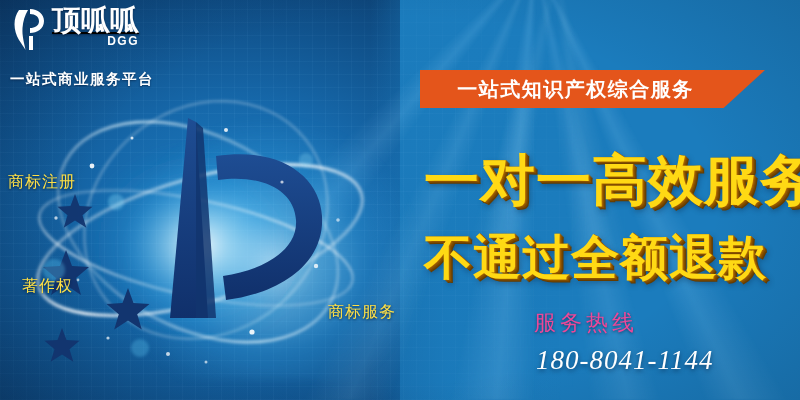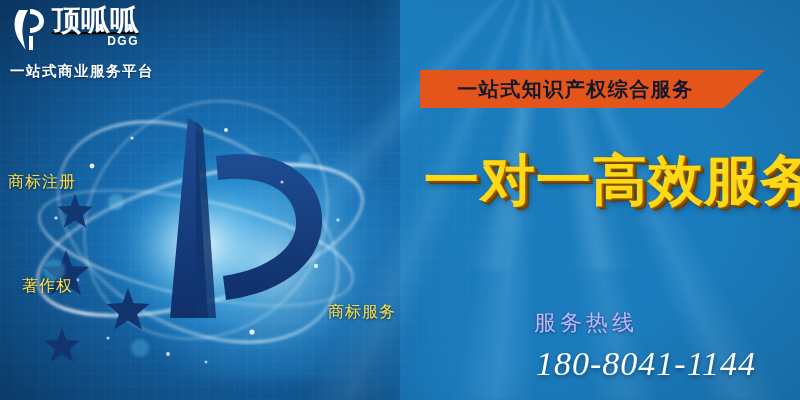--- a/index.html
+++ b/index.html
@@ -130,21 +130,21 @@
   .logo-dgg {
     position: absolute;
     right: 0px; bottom: -13px;
     font-family: "Liberation Sans", sans-serif;
     font-size: 12px;
     font-weight: bold;
     letter-spacing: 1.5px;
     color: #ffffff;
   }
   .logo-tag {
-    margin-top: 4px;
+    margin-top: 12px;
     font-family: "DejaVu Sans", "Liberation Sans", sans-serif;
     font-size: 14.5px;
     font-weight: bold;
     color: #ffffff;
     letter-spacing: 1.5px;
     text-shadow: 0 1px 2px rgba(0,20,50,0.55);
   }
 
   
   .orbit-svg {
@@ -179,21 +179,21 @@
     display: flex;
     align-items: center;
     justify-content: center;
     padding-right: 34px;
     box-sizing: border-box;
   }
   .ribbon-text {
     font-family: Liberation Sans, sans-serif;
     font-size: 20px;
     font-weight: bold;
-    color: #0f172a;
+    color: #ffffff;
     letter-spacing: 1.5px;
     text-align: right;
   }
 
   .headline {
     position: absolute;
     font-family: "DejaVu Sans", "Liberation Sans", sans-serif;
     font-weight: bold;
     color: #ffd914;
     letter-spacing: 1px;
@@ -204,30 +204,30 @@
       4px 4px 6px rgba(0,25,55,0.45);
   }
   .headline-1 { left: 424px; top: 144px; font-size: 55px; }
   .headline-2 { left: 424px; top: 226px; font-size: 48px; }
 
   .hotline-label {
     position: absolute;
     left: 534px; top: 308px;
     font-family: "DejaVu Sans", "Liberation Sans", sans-serif;
     font-size: 22px;
-    color: #c4b5fd;
+    color: #ec4899;
     letter-spacing: 4px;
     text-shadow: 0 1px 3px rgba(0,25,55,0.6);
   }
   .hotline-number {
     position: absolute;
     left: 536px; top: 345px;
     font-family: "Liberation Serif", "DejaVu Serif", serif;
     font-style: italic;
-    font-size: 34px;
+    font-size: 27px;
     color: #ffffff;
     letter-spacing: 1px;
     text-shadow: 0 2px 4px rgba(0,25,55,0.55);
   }
 </style>
 </head>
 <body>
 
 <div id="banner">
 
@@ -333,17 +333,18 @@
 
   <div class="svc-label svc-1">商标注册</div>
   <div class="svc-label svc-3">著作权</div>
   <div class="svc-label svc-4">商标服务</div>
 
   <div class="ribbon">
     <span class="ribbon-text">一站式知识产权综合服务</span>
   </div>
 
   <div class="headline headline-1">一对一高效服务</div>
+  <div class="headline headline-2">不通过全额退款</div>
 
   <div class="hotline-label">服务热线</div>
   <div class="hotline-number">180-8041-1144</div>
 
 </div>
 
 </body></html>

